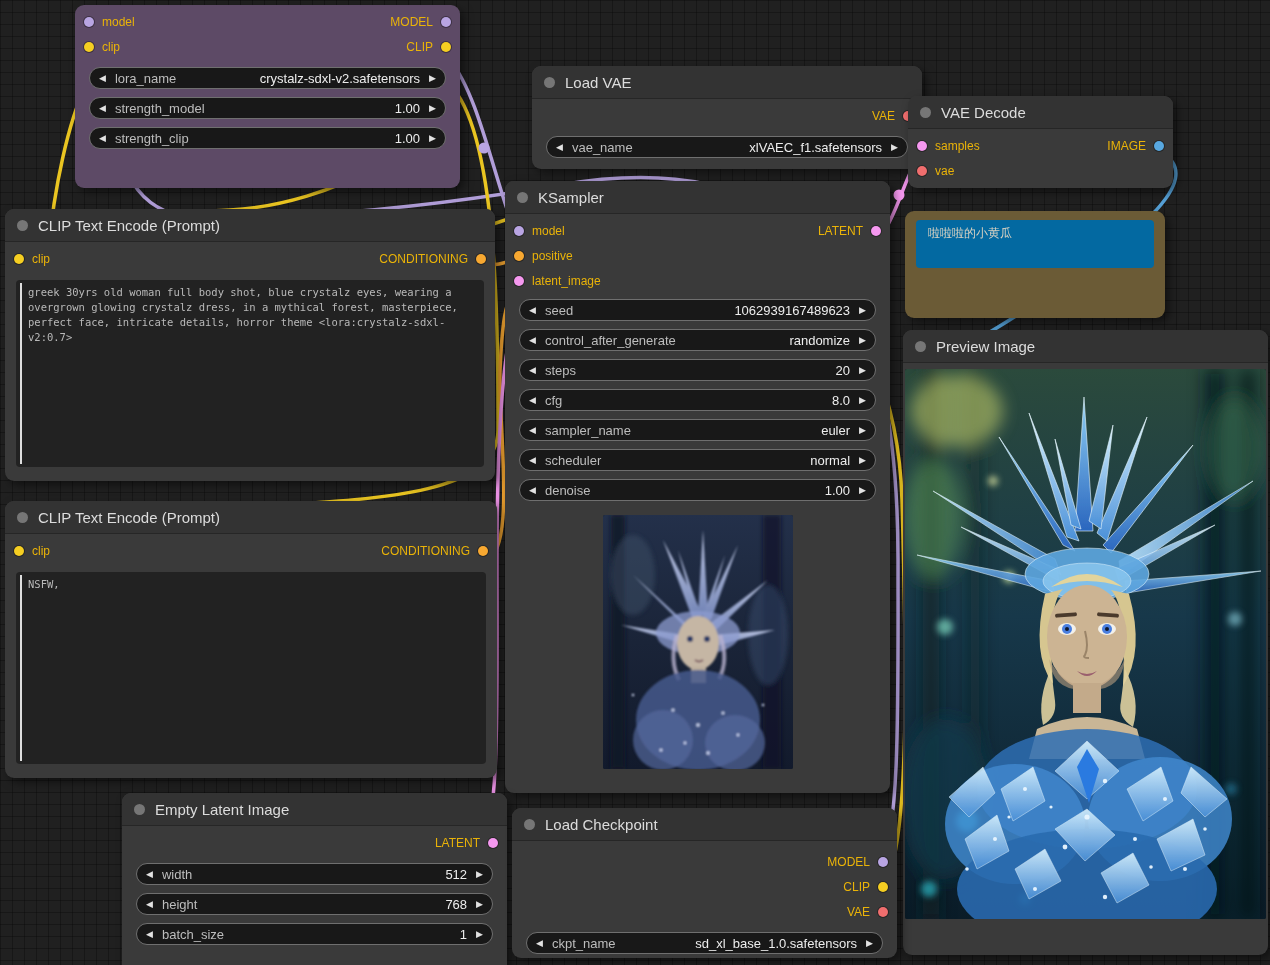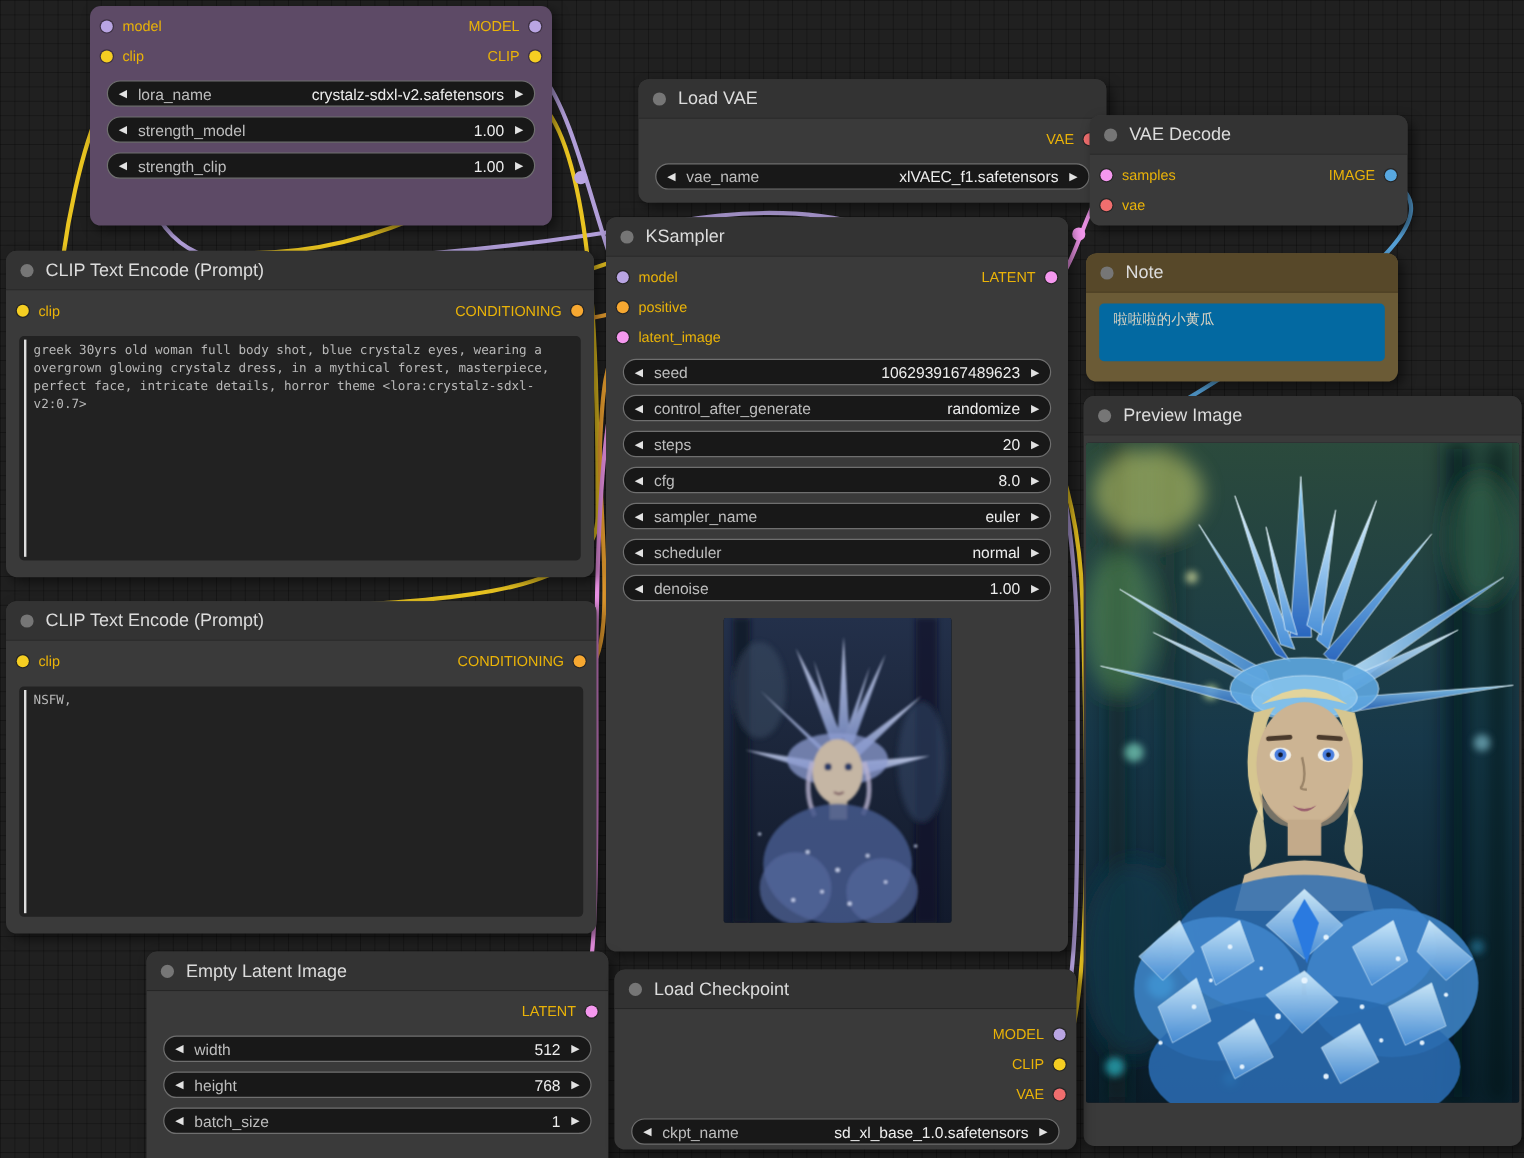--- a/index.html
+++ b/index.html
@@ -336,24 +336,20 @@
       <div class="slotrow">
         <span class="slot">
           <span class="dot" style="background: rgb(240, 110, 110);"></span>
           <span>vae</span>
         </span>
       </div>
     </div>
   </div>
 
   <div class="node n-note" style="left:905px;top:211px;width:260px;height:107px;">
-    <div class="header">
-      <span class="tdot"></span>
-      <span class="title">Note</span>
-    </div>
     <div class="ta" style="height:48px;">
       <div class="txt">啦啦啦的小黄瓜</div>
     </div>
   </div>
 
   <div class="node" style="left:903px;top:330px;width:365px;height:625px;">
     <div class="header">
       <span class="tdot"></span>
       <span class="title">Preview Image</span>
     </div>

